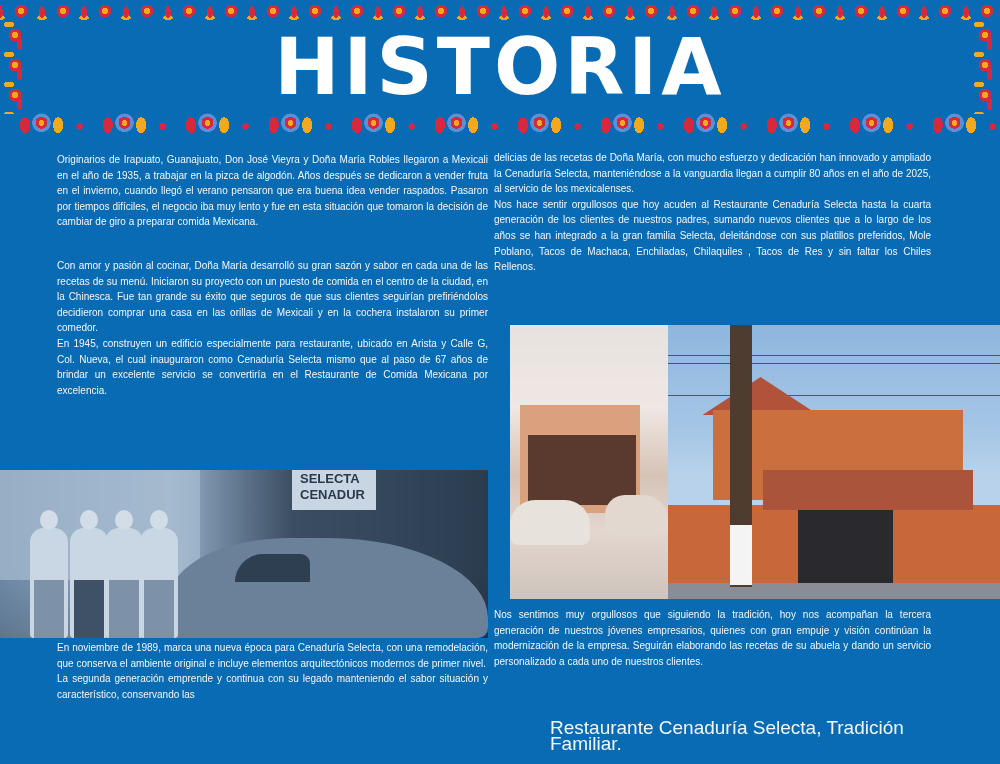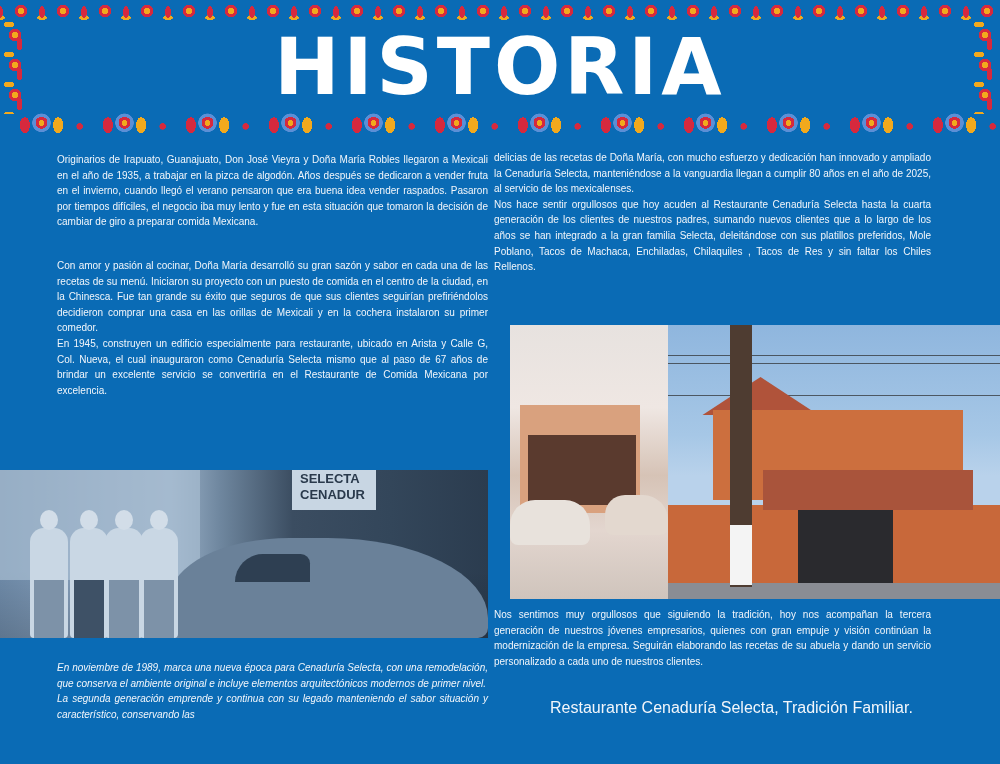--- a/index.html
+++ b/index.html
@@ -56,26 +56,26 @@
       line-height: 15.6px;
       text-align: justify;
       color: #f2f6fb;
     }
     .text p { margin: 0; }
     .text p.gap { margin-top: 28px; }
     .col-left { left: 57px; width: 431px; }
     .col-right { left: 494px; width: 437px; }
 
     .t1 { top: 152px; }
-    .t2 { top: 660px; font-style: italic; }
+    .t2 { top: 640px; }
     .t3 { top: 150px; }
     .t4 { top: 607px; }
     .sign {
-      position: absolute; left: 550px; top: 700px; width: 400px;
-      font-size: 16px; line-height: 16px; color: #f2f6fb;
+      position: absolute; left: 550px; top: 720px; width: 400px;
+      font-size: 19px; line-height: 16px; color: #f2f6fb;
     }
 
     
     .photo { position: absolute; overflow: hidden; }
     .photo-old {
       left: 0; top: 470px; width: 488px; height: 168px;
       background:
         linear-gradient(180deg, rgba(0,0,0,0) 0 60%, rgba(0,0,0,0.15) 100%),
         linear-gradient(90deg, #6e8aa8 0%, #8aa2bd 20%, #9cb2c9 35%, #6f879f 45%, #3b4d61 60%, #33465a 80%, #2b3c4f 100%);
     }

